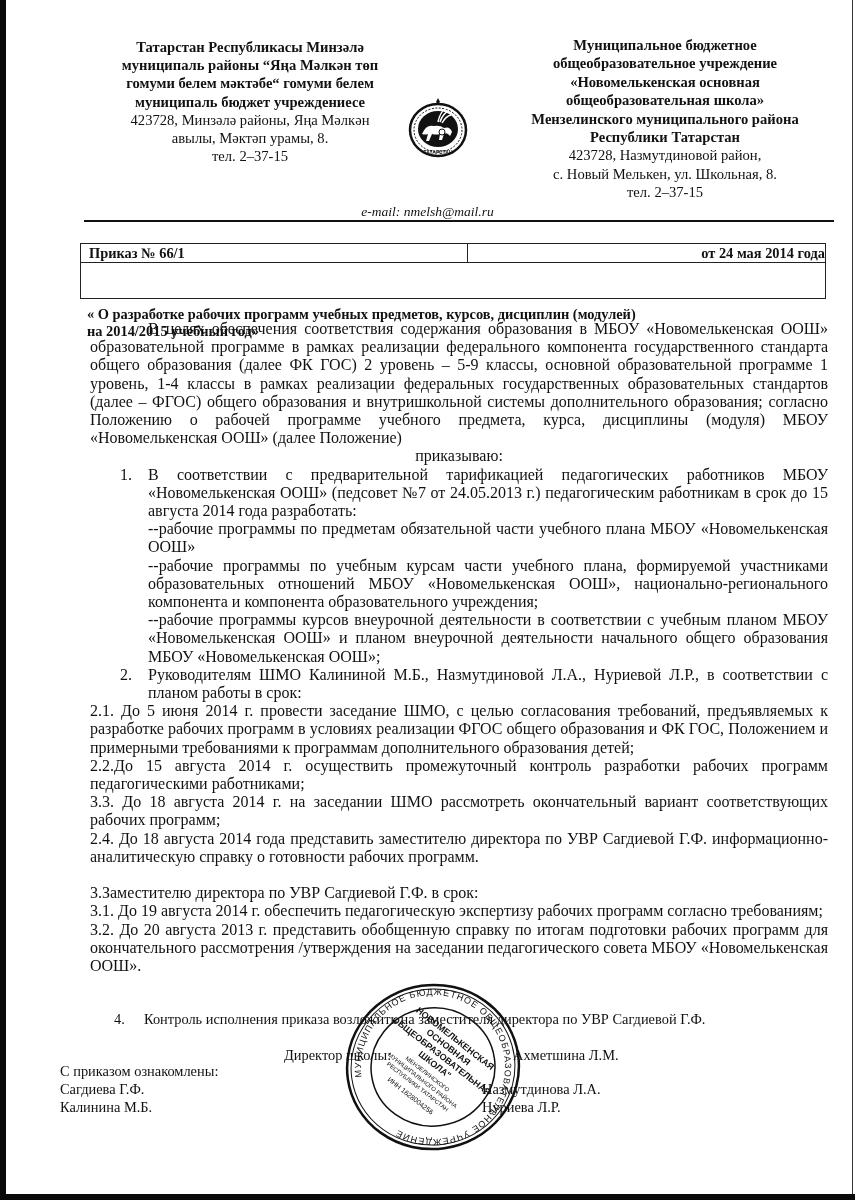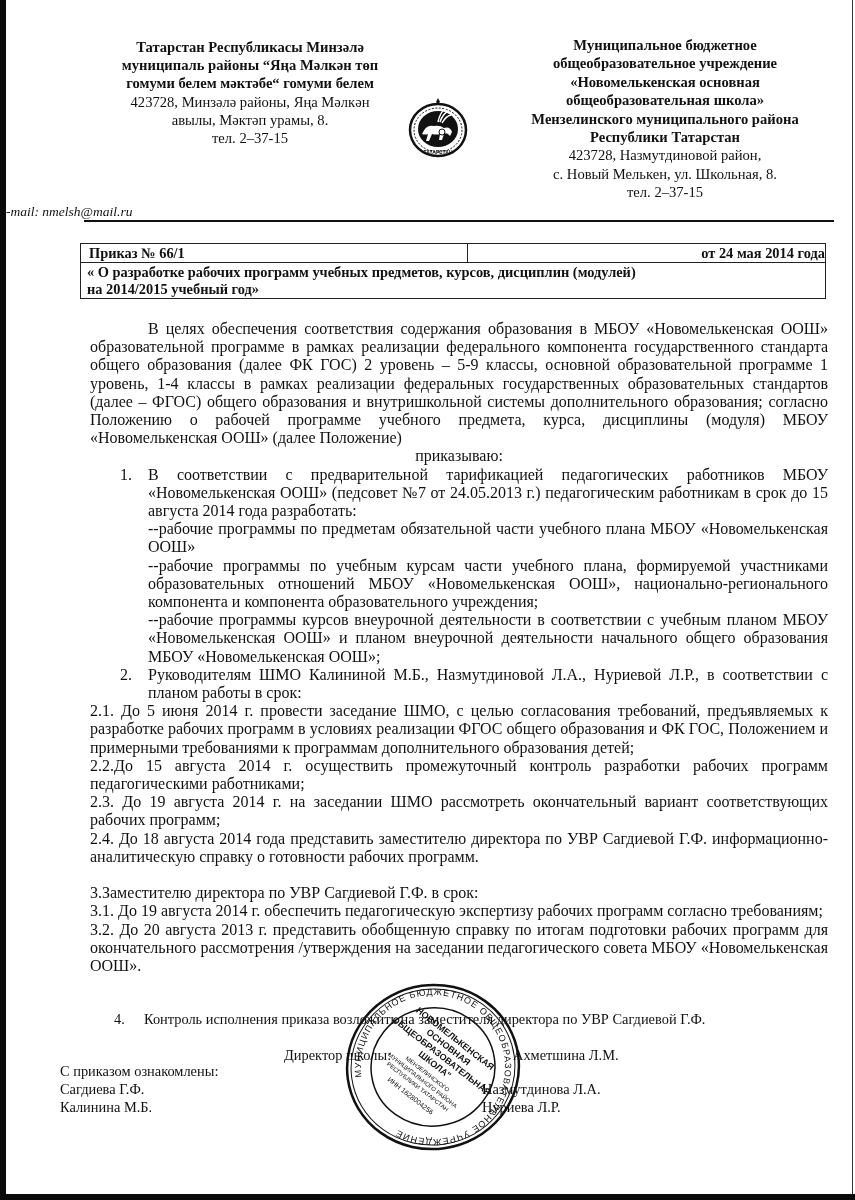--- a/index.html
+++ b/index.html
@@ -16,34 +16,34 @@
     position: absolute; left: 70px; top: 38px; width: 360px;
     text-align: center; font-size: 14.6px; line-height: 18.2px; font-family: Liberation Serif, serif;
   }
   .hdr-right {
     position: absolute; left: 500px; top: 36px; width: 330px;
     text-align: center; font-size: 14.6px; line-height: 18.4px;
   }
   .b { font-weight: bold; }
   .emblem { position: absolute; left: 408px; top: 92px; width: 60px; height: 72px; }
   .email {
-    position: absolute; left: 0; width: 855px; top: 204px; 
+    position: absolute; left: 0; width: 855px; top: 204px; text-align: center;
     font-style: italic; font-size: 13.5px;
   }
   .rule { position: absolute; left: 84px; top: 220px; width: 750px; height: 2px; background: #111; }
 
   .order-box {
     position: absolute; left: 80px; top: 243px; width: 746px; height: 56px;
     border: 1px solid #222; box-sizing: border-box;
     font-weight: bold; font-size: 14.4px;
   }
   .order-box .row1 { height: 18px; border-bottom: 1px solid #222; display: flex; justify-content: space-between; }
   .order-box .num { width: 378px; border-right: 1px solid #222; padding-left: 8px; line-height: 18px; }
   .order-box .date { padding-left: 8px; line-height: 18px; }
-  .order-box .subject { padding: 1px 6px 0 6px; line-height: 17px; }
+  .order-box .subject { padding: 1px 6px 0 6px; line-height: 17px; margin-top: 42px; }
 
   .body-text {
     position: absolute; left: 90px; width: 738px;
     font-size: 16px; line-height: 18.2px; text-align: justify;
   }
   .p-intro { top: 320px; }
   .indent { text-indent: 58px; }
   .center { text-align: center; }
   .list-item { position: relative; padding-left: 58px; }
   .list-item .marker { position: absolute; left: 30px; top: 0; }
@@ -55,20 +55,21 @@
 <body>
 
 <div class="scan-left"></div>
 <div class="scan-right"></div>
 <div class="scan-bottom"></div>
 
 <div class="hdr-left">
   <div class="b">Татарстан Республикасы Минзәлә</div>
   <div class="b">муниципаль районы “Яңа Мәлкән төп</div>
   <div class="b">гомуми белем мәктәбе“  гомуми белем</div>
+  <div class="b">муниципаль бюджет учреждениесе</div>
   <div>423728, Минзәлә районы, Яңа Мәлкән</div>
   <div>авылы, Мәктәп урамы, 8.</div>
   <div>тел. 2–37-15</div>
 </div>
 
 <svg class="emblem" viewBox="0 0 60 72">
   <polygon points="30,6 32,10 30,12 28,10" fill="#111"></polygon>
   <ellipse cx="30" cy="38" rx="28" ry="26" fill="none" stroke="#111" stroke-width="2.5"></ellipse>
   <ellipse cx="30" cy="38" rx="24" ry="22" fill="none" stroke="#111" stroke-width="1" stroke-dasharray="2,1.5"></ellipse>
   <ellipse cx="30" cy="37" rx="20" ry="18" fill="#111"></ellipse>
@@ -115,21 +116,21 @@
     <div>--рабочие программы по учебным курсам части учебного плана, формируемой участниками образовательных отношений МБОУ «Новомелькенская ООШ», национально-регионального компонента и компонента образовательного учреждения;</div>
     <div>--рабочие программы курсов внеурочной деятельности в соответствии с учебным планом МБОУ «Новомелькенская ООШ» и планом внеурочной деятельности начального общего образования МБОУ «Новомелькенская ООШ»;</div>
   </div>
 
   <div class="list-item">
     <span class="marker">2.</span>
     <div>Руководителям ШМО Калининой М.Б., Назмутдиновой Л.А., Нуриевой Л.Р., в соответствии с планом работы в срок:</div>
   </div>
   <div> 2.1. До  5  июня 2014 г. провести заседание ШМО, с целью согласования требований, предъявляемых к разработке рабочих программ в условиях реализации ФГОС общего образования и ФК ГОС, Положением и примерными требованиями к программам дополнительного образования детей;</div>
   <div>2.2.До 15 августа 2014 г. осуществить промежуточный контроль разработки рабочих программ педагогическими работниками;</div>
-  <div>2.3. До 19 августа 2014 г. на заседании ШМО рассмотреть окончательный вариант соответствующих рабочих программ;</div>
+  <div>3.3. До 18 августа 2014 г. на заседании ШМО рассмотреть окончательный вариант соответствующих рабочих программ;</div>
   <div>2.4. До 18 августа 2014 года представить заместителю директора по УВР Сагдиевой Г.Ф. информационно-аналитическую справку о готовности рабочих программ.</div>
 
   <div style="height:18px"></div>
   <div>3.Заместителю директора по УВР Сагдиевой Г.Ф. в срок:</div>
   <div>3.1. До 19 августа 2014 г. обеспечить педагогическую экспертизу рабочих программ согласно требованиям;</div>
   <div>3.2. До 20  августа 2013 г. представить обобщенную справку по итогам подготовки рабочих программ для окончательного рассмотрения /утверждения на заседании педагогического совета МБОУ «Новомелькенская ООШ».</div>
 </div>
 
 <div class="sig-block">
   <div style="position:absolute; left:0; top:0; width:740px;">

